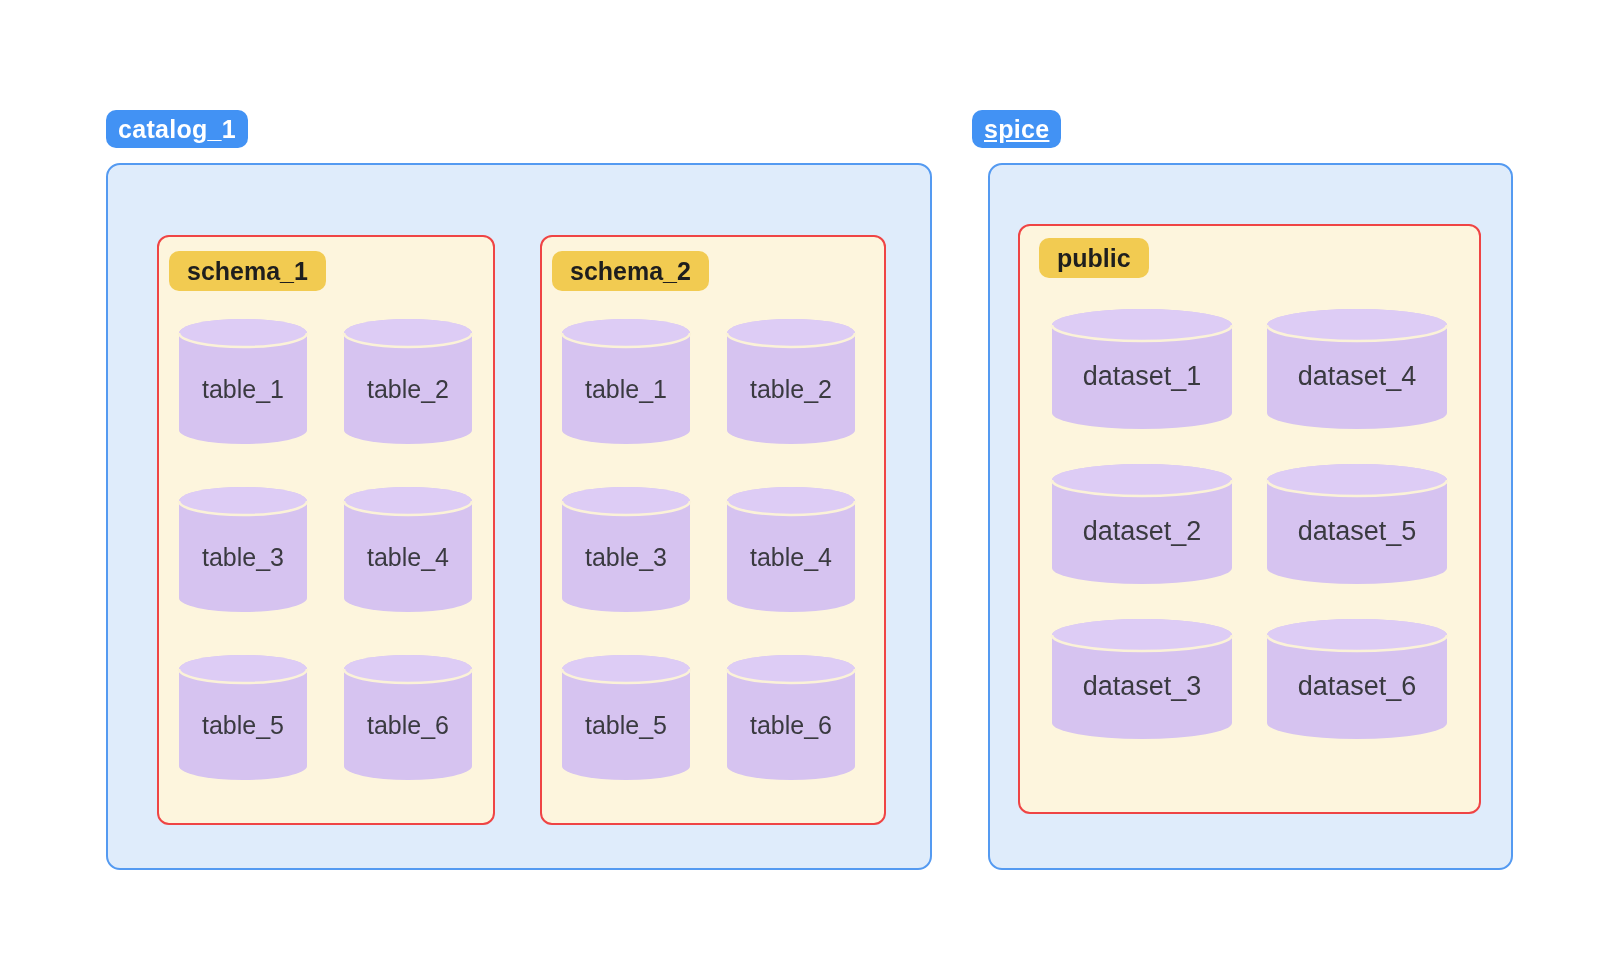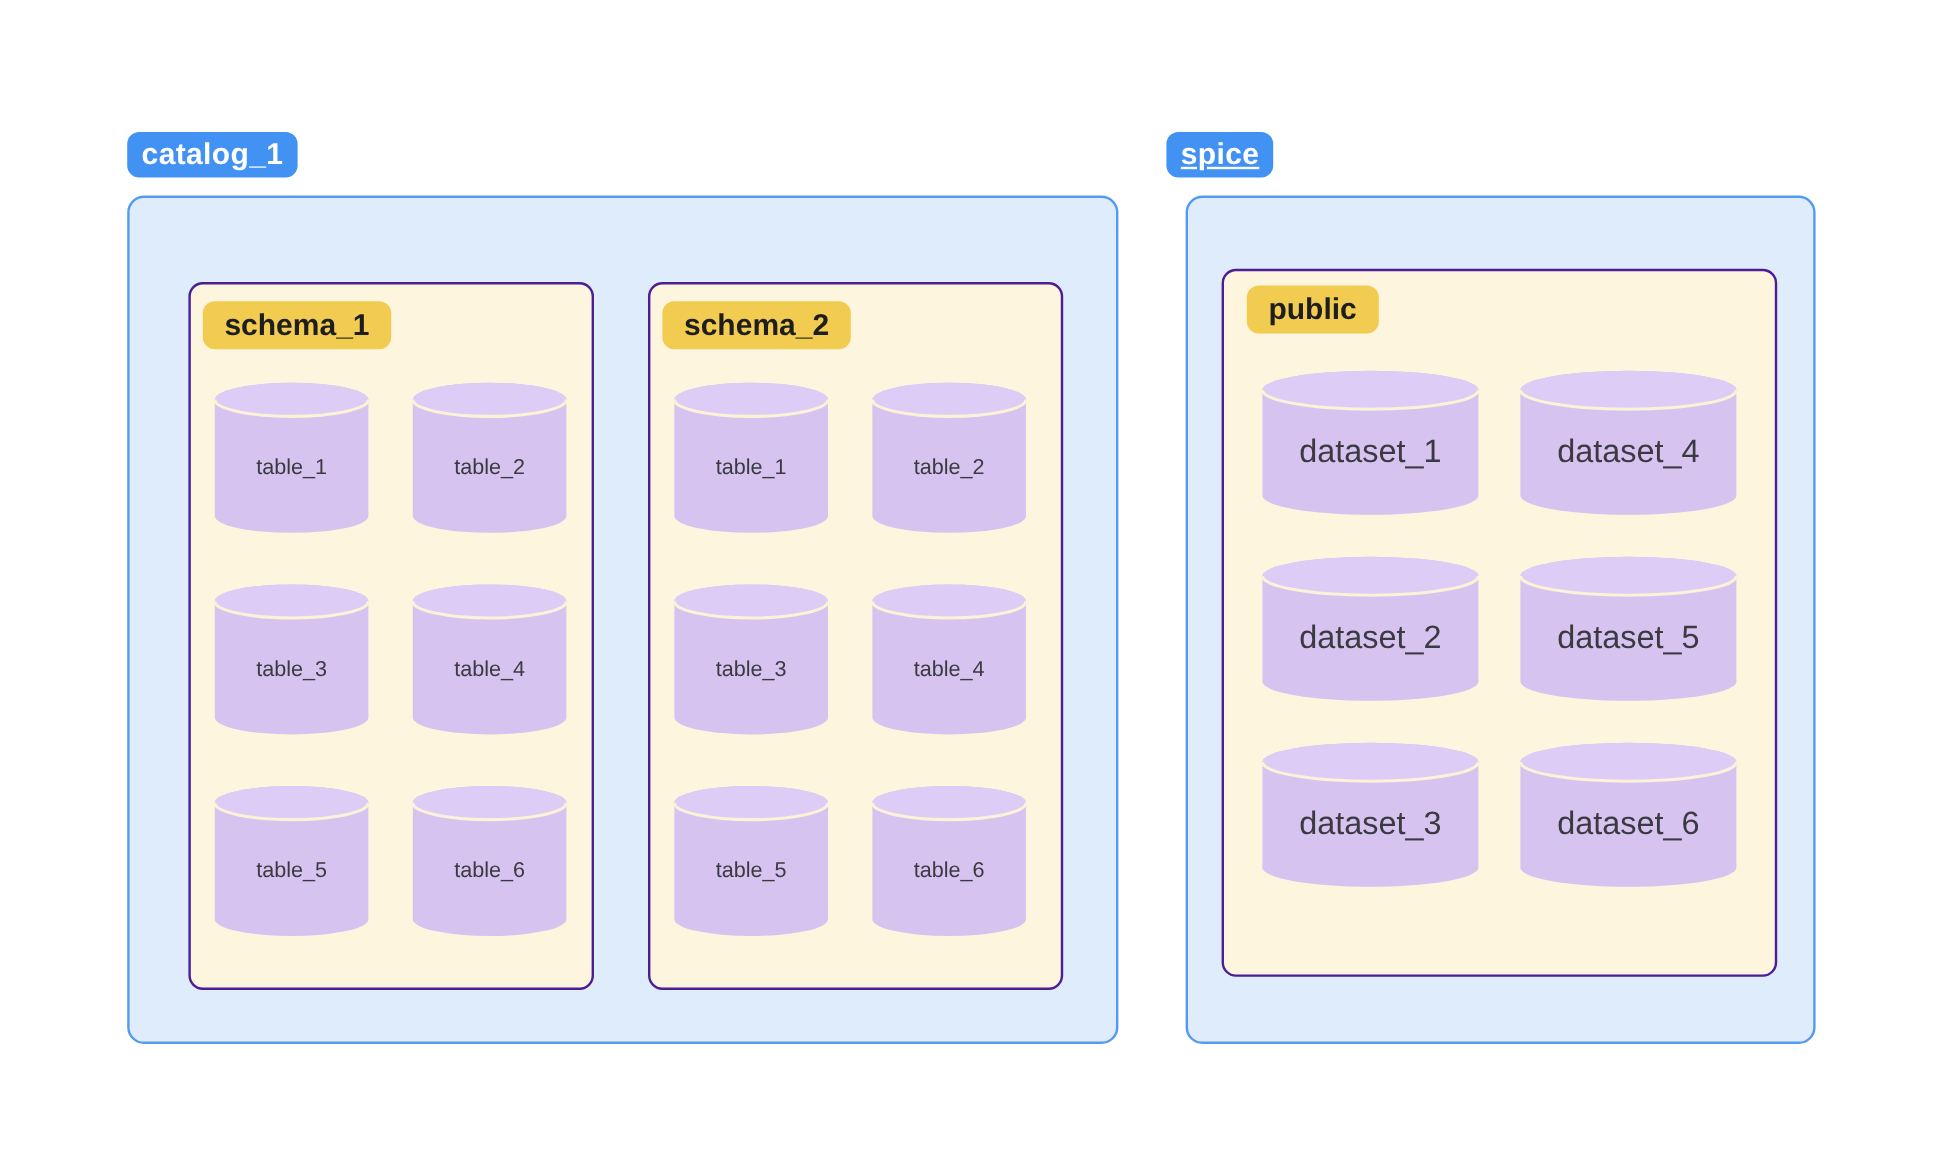--- a/index.html
+++ b/index.html
@@ -29,21 +29,21 @@
   }
   #catalog-badge { left: 106px; top: 110px; }
   #catalog-container { left: 106px; top: 163px; width: 826px; height: 707px; }
   #spice-badge { left: 972px; top: 110px; text-decoration: underline; }
   #spice-container { left: 988px; top: 163px; width: 525px; height: 707px; }
 
   
   .schema-box {
     position: absolute;
     background: #FDF5DD;
-    border: 2px solid #4c1d95;
+    border: 2px solid #ef4444;
     border-radius: 12px;
   }
   #schema-box-1 { left: 49px;  top: 70px; width: 338px; height: 590px; }
   #schema-box-2 { left: 432px; top: 70px; width: 346px; height: 590px; }
   #public-box   { left: 28px;  top: 59px; width: 463px; height: 590px; }
 
   
   .badge-yellow {
     position: absolute;
     display: inline-flex; align-items: center;
@@ -65,21 +65,21 @@
   .cyl-table   { width: 128px; height: 125px; }
   .cyl-dataset { width: 180px; height: 120px; }
   .cyl svg { position: absolute; left: 0; top: 0; width: 100%; height: 100%; display: block; overflow: visible; }
   .cyl-body { fill: #D6C3F0; }
   .cyl-cap  { fill: #DDCCF5; }
   .cyl-arc  { fill: none; stroke: #FBF2D8; stroke-width: 2.6; }
   .cyl-label {
     position: absolute; left: 0; top: 0; right: 0; bottom: 0;
     display: flex; align-items: center; justify-content: center;
     padding-top: 15px;
-    color: #3A3A40; font-size: 18px;
+    color: #3A3A40; font-size: 25px;
   }
   .cyl-dataset .cyl-label { font-size: 27px; }
 </style>
 </head>
 <body>
 
 <div>
 
   <div class="badge-blue" id="catalog-badge">catalog_1</div>
 

